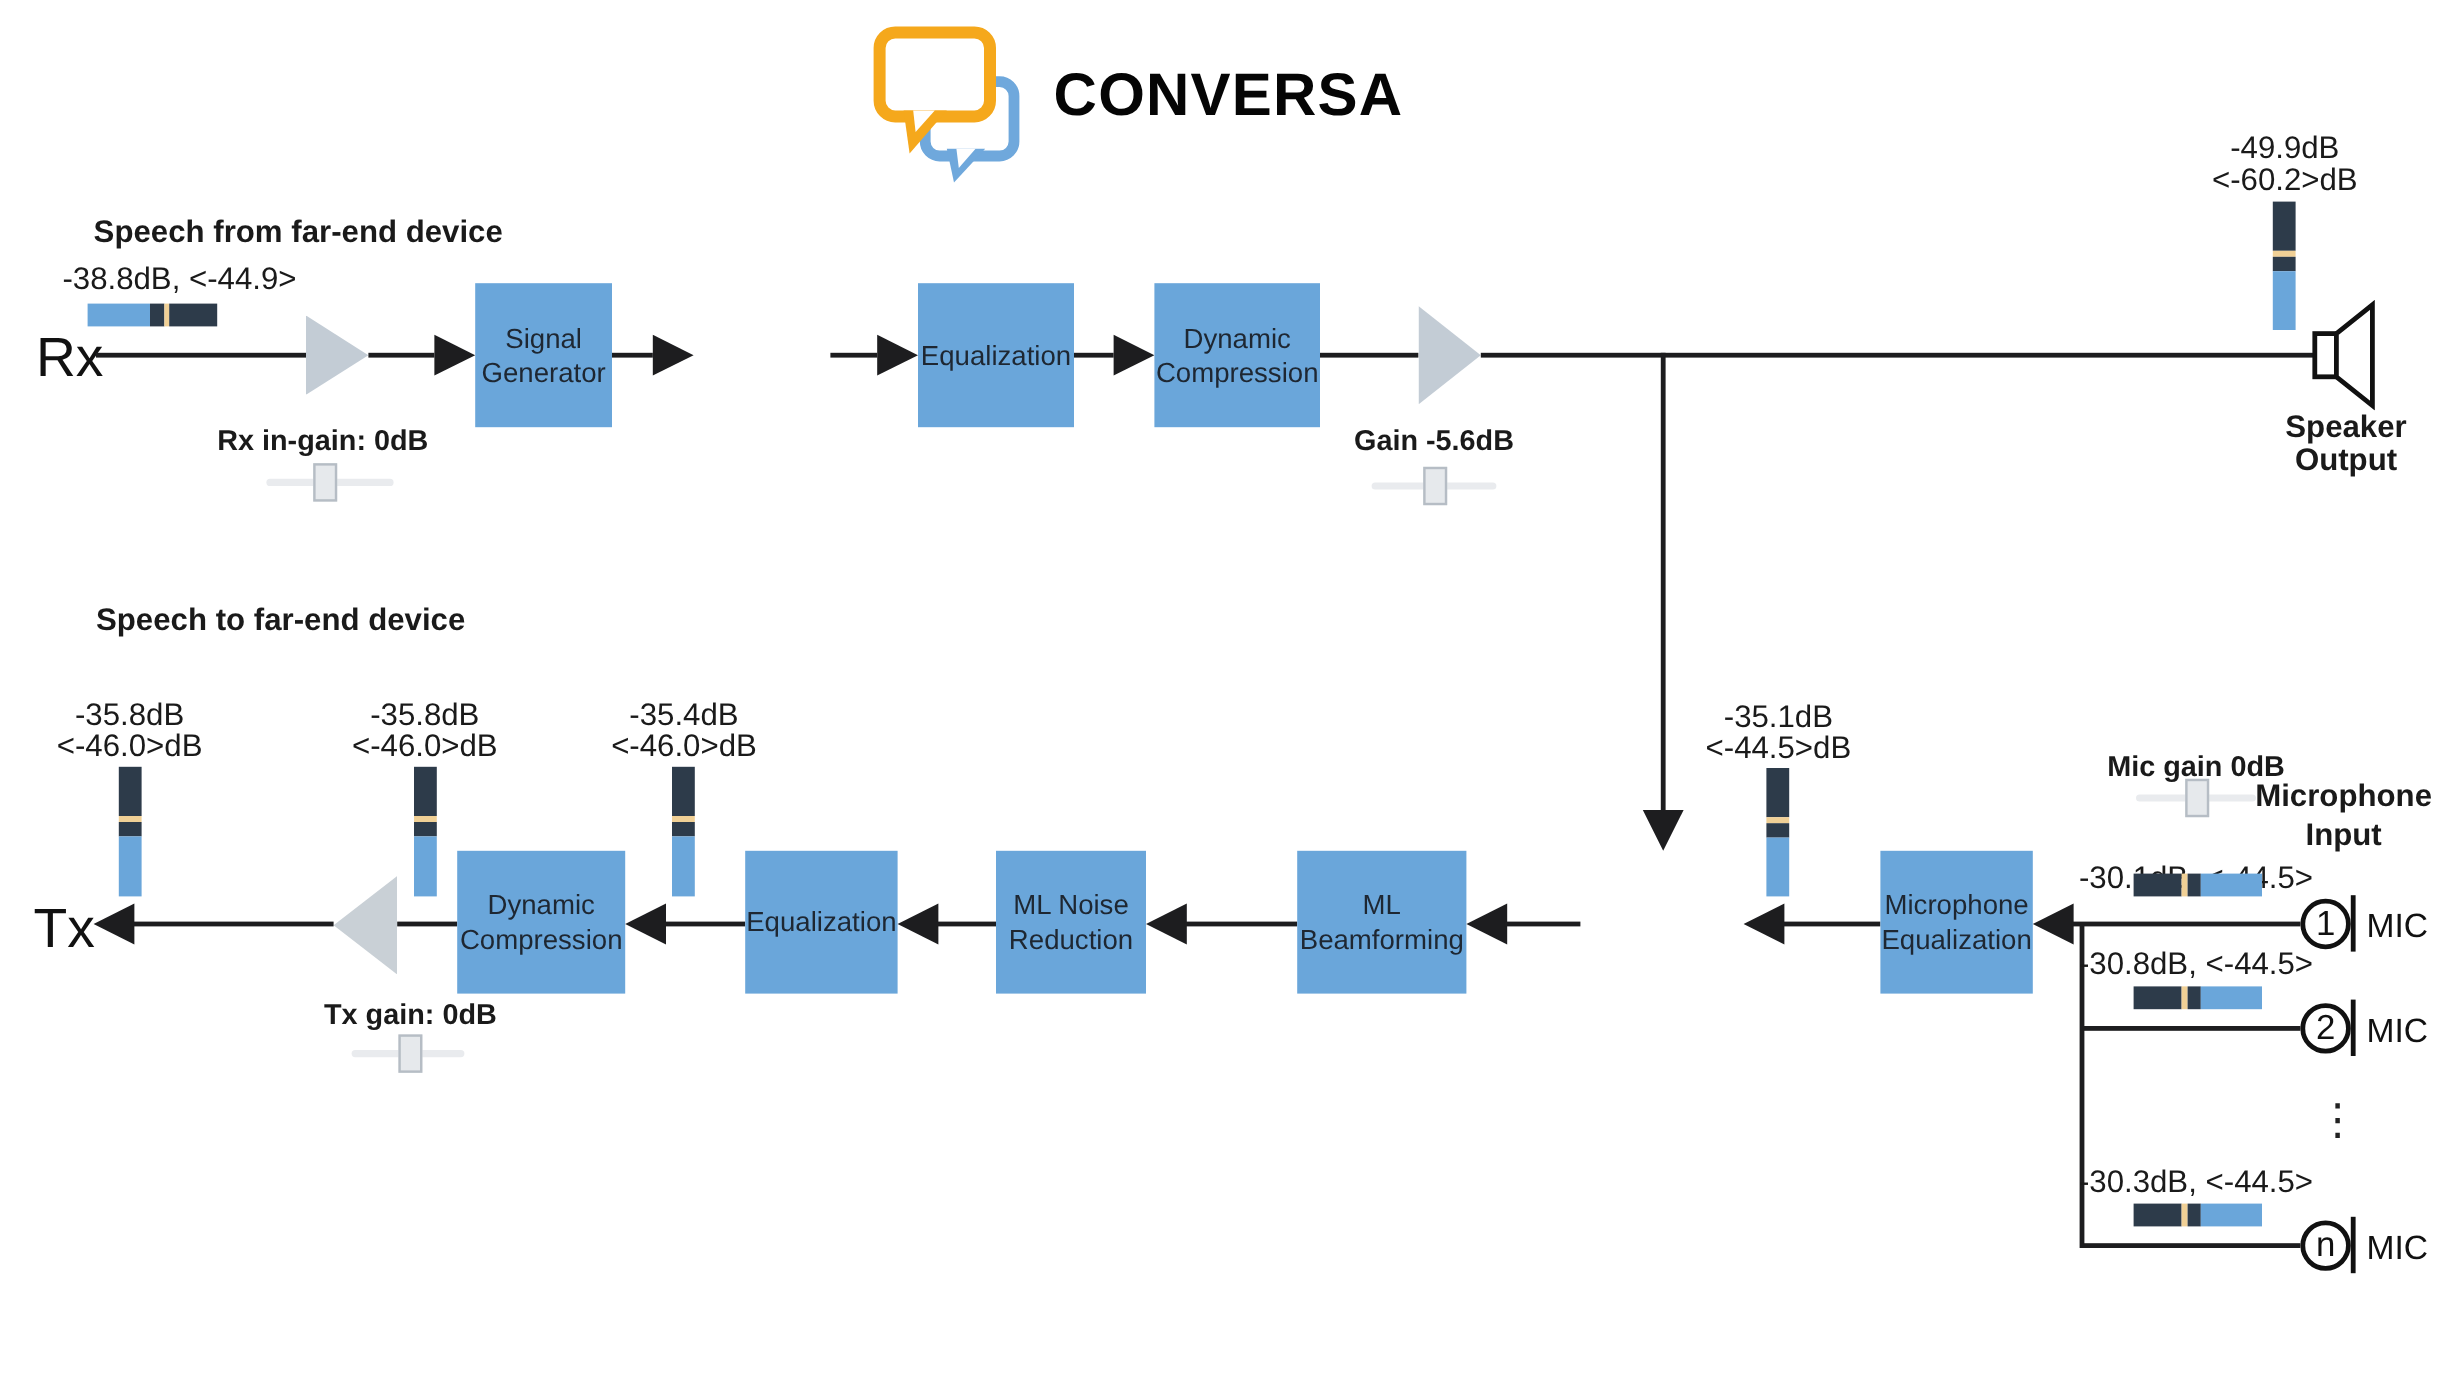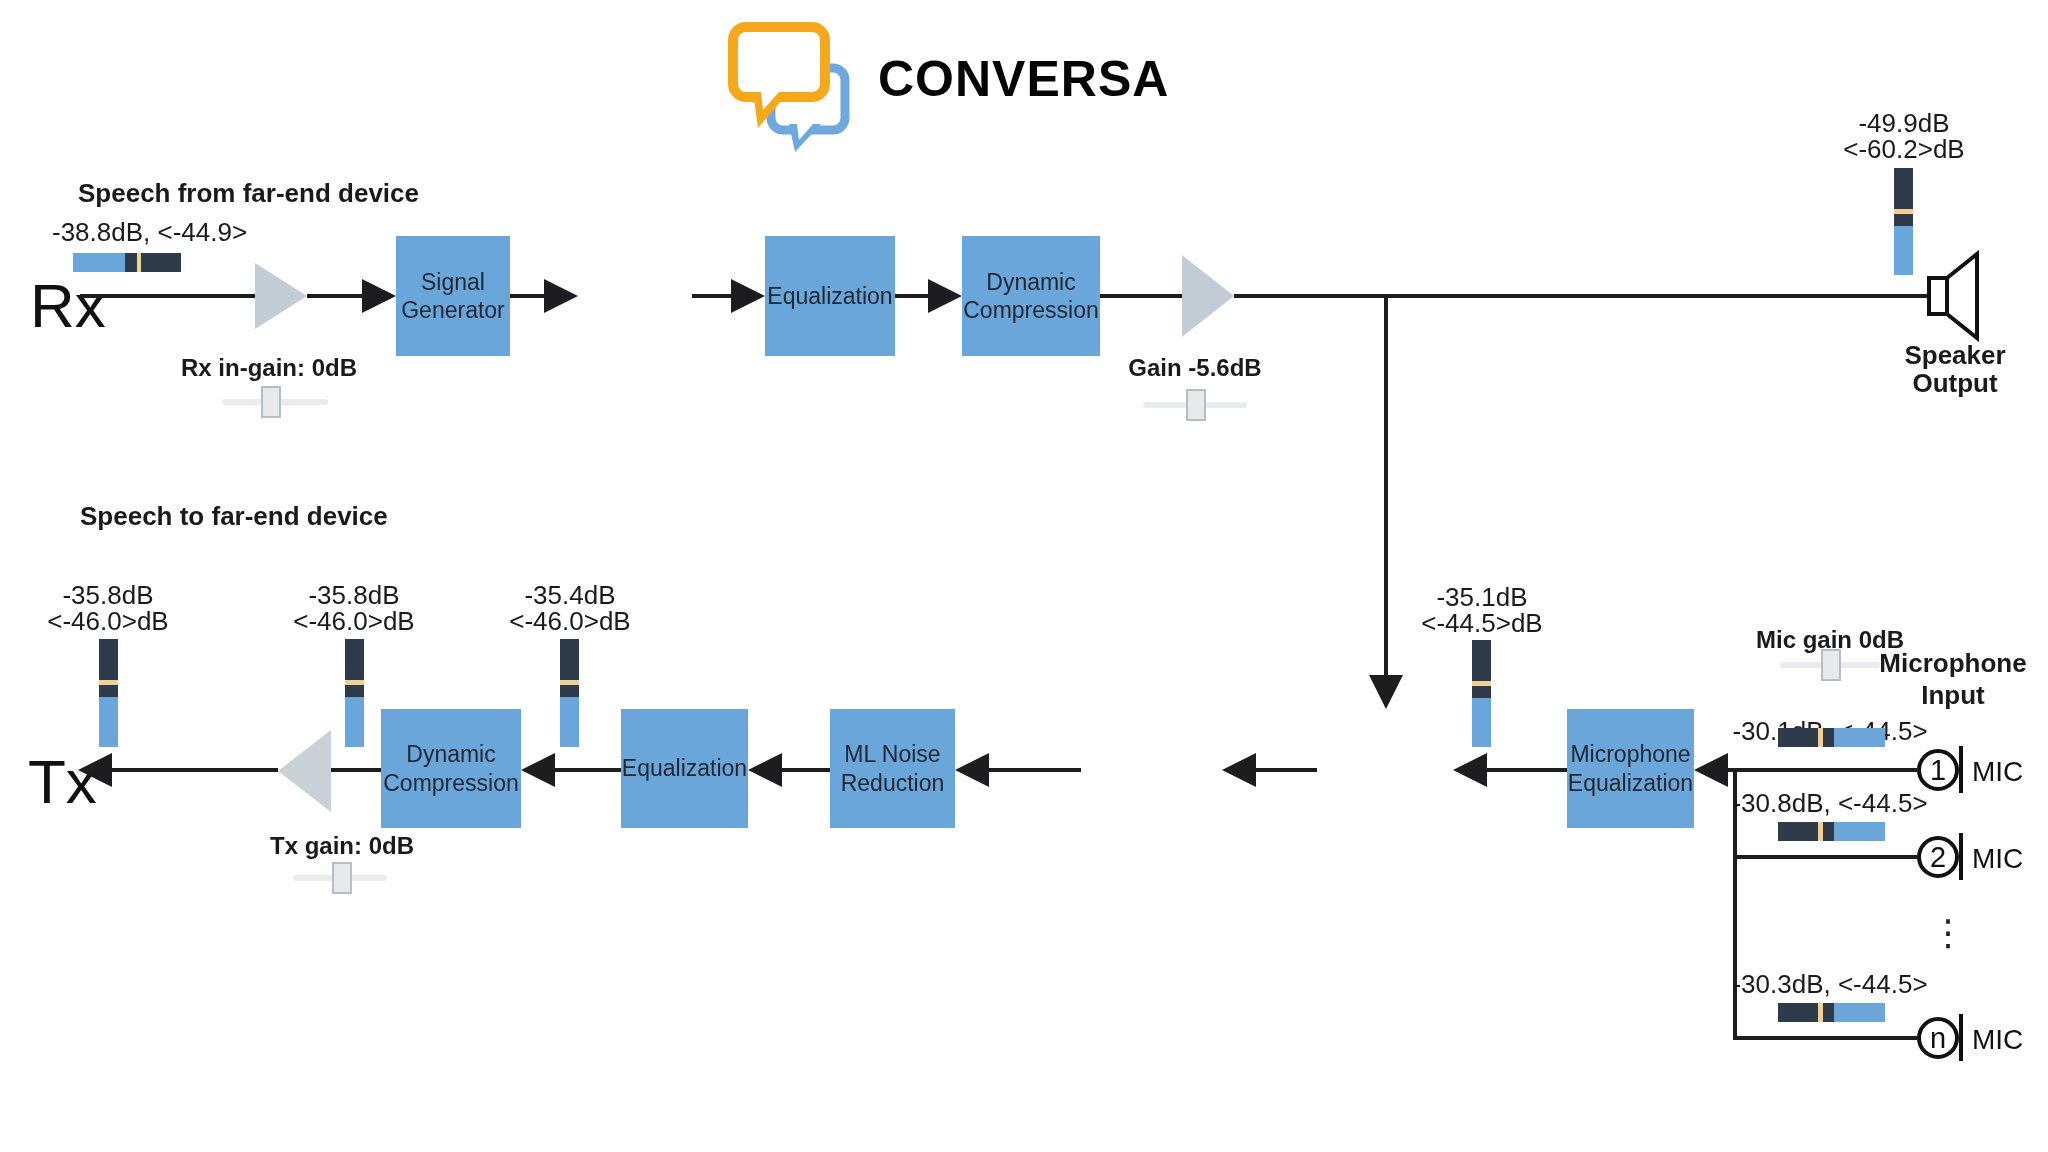--- a/index.html
+++ b/index.html
@@ -21,21 +21,21 @@
            border-bottom:17px solid transparent;border-left:34px solid var(--c-line)}
   .arrow-l{position:absolute;width:0;height:0;border-top:17px solid transparent;
            border-bottom:17px solid transparent;border-right:34px solid var(--c-line)}
   .arrow-d{position:absolute;width:0;height:0;border-left:17px solid transparent;
            border-right:17px solid transparent;border-top:34px solid var(--c-line)}
   .amp-r{position:absolute;background:var(--c-amp);clip-path:polygon(0 0,100% 50%,0 100%)}
   .amp-l{position:absolute;background:var(--c-amp-tx);clip-path:polygon(100% 0,0 50%,100% 100%)}
   .lab-b{position:absolute;font-weight:bold;font-size:24px;text-align:center;white-space:nowrap}
   .lab-section{position:absolute;font-weight:bold;font-size:26px;text-align:center;white-space:nowrap}
   .meterlab{position:absolute;font-size:26px;text-align:center;white-space:nowrap}
-  .port{position:absolute;font-size:62px;color:#111}
+  .port{position:absolute;font-size:46px;color:#111}
   .vmeter{position:absolute;width:19px;display:flex;flex-direction:column}
   .vmeter .s1{height:38%;background:var(--c-dark)}
   .vmeter .s2{height:5%;background:var(--c-tan)}
   .vmeter .s3{height:11%;background:var(--c-dark)}
   .vmeter .s4{height:46%;background:var(--c-mblue)}
   .hmeter{position:absolute;height:19px;display:flex;flex-direction:row}
   .hmeter div{height:100%}
   .hm-rx .s1{width:48%;background:var(--c-mblue)} .hm-rx .s2{width:11%;background:var(--c-dark)}
   .hm-rx .s3{width:4%;background:var(--c-tan)}   .hm-rx .s4{width:37%;background:var(--c-dark)}
   .hm-mic .s1{width:37%;background:var(--c-dark)} .hm-mic .s2{width:5%;background:var(--c-tan)}
@@ -184,20 +184,23 @@
   </div>
   <div class="arrow-l" style="left:748px;top:753px"></div>
   <div class="line-h" style="left:780px;top:768px;width:50px"></div>
 
   <div class="block" style="left:830px;top:709px;width:125px;height:119px">
     <span>ML Noise Reduction</span>
   </div>
   <div class="arrow-l" style="left:955px;top:753px"></div>
   <div class="line-h" style="left:987px;top:768px;width:94px"></div>
 
+  <div class="block" style="left:1081px;top:709px;width:141px;height:119px">
+    <span>ML Beamforming</span>
+  </div>
   <div class="arrow-l" style="left:1222px;top:753px"></div>
   <div class="line-h" style="left:1254px;top:768px;width:63px"></div>
 
   <div class="arrow-l" style="left:1453px;top:753px"></div>
   <div class="line-h" style="left:1485px;top:768px;width:82px"></div>
 
   <div class="block" style="left:1567px;top:709px;width:127px;height:119px">
     <span>Microphone Equalization</span>
   </div>
   <div class="arrow-l" style="left:1694px;top:753px"></div>

